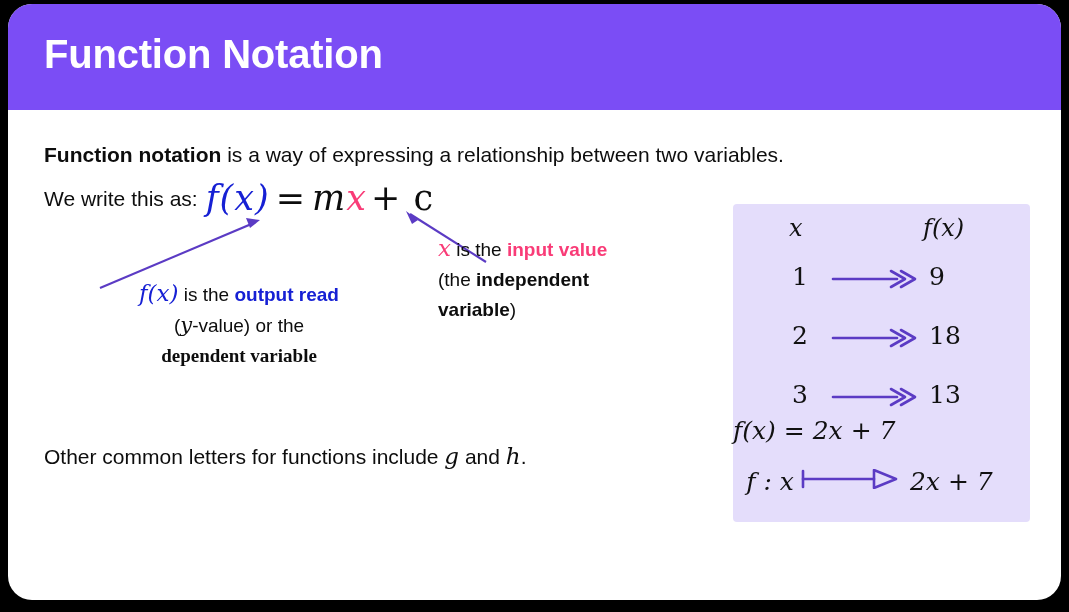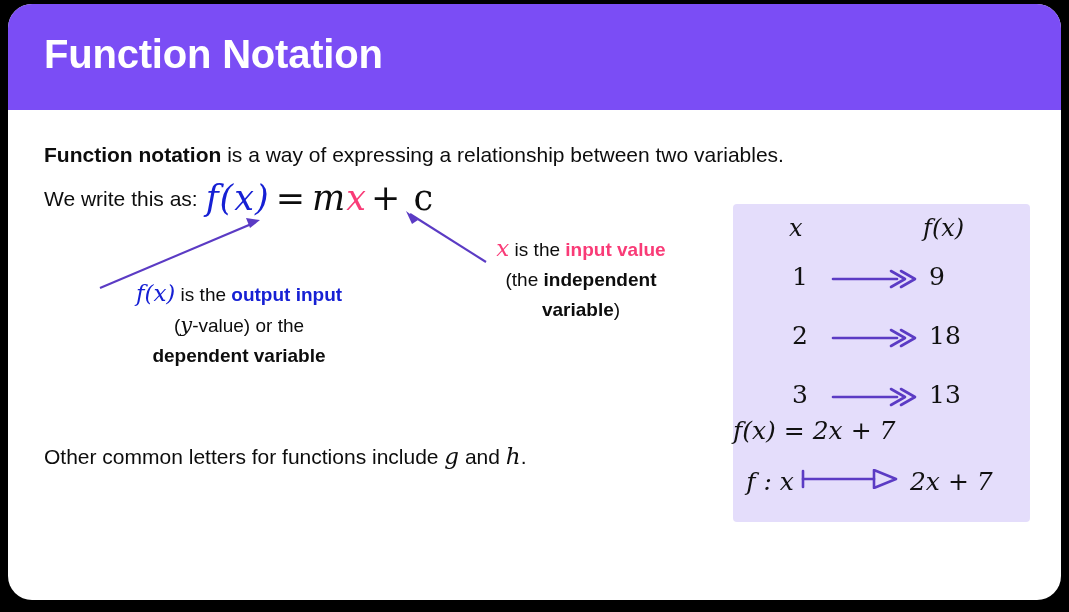--- a/index.html
+++ b/index.html
@@ -105,30 +105,30 @@
     position: absolute;
     left: 56px;
     top: 168px;
     width: 350px;
     text-align: center;
     font-size: 19px;
     line-height: 30px;
     color: #0d0d0d;
   }
   .annot-left .l1 { white-space: nowrap; }
-  .annot-left b { font-weight: bold; }
+  .annot-left b { font-weight: bold; font-family: Liberation Serif, serif; }
   .blue-bold { color: #1620d4; font-weight: bold; }
 
   
   .annot-right {
     position: absolute;
     left: 430px;
     top: 123px;
     width: 286px;
-    text-align: center;
+    text-align: left;
     font-size: 19px;
     line-height: 30px;
     color: #0d0d0d;
   }
   .pink-bold { color: #f93b77; font-weight: bold; }
   .annot-right b { font-weight: bold; }
 
   
   .read-line {
     position: absolute;
@@ -268,21 +268,21 @@
         <polygon points="252,110 238,108 242,118" fill="#5b3bc4"></polygon>
       </g>
 
       <g>
         <line x1="478" y1="152" x2="402" y2="104" stroke="#5b3bc4" stroke-width="2.1"></line>
         <polygon points="398,101 410,110 404,114" fill="#5b3bc4"></polygon>
       </g>
     </svg>
 
     <div class="annot-left">
-      <div class="l1"><span class="mathi c-blue" style="font-size:23px;">f(x)</span><span> is the </span><span class="blue-bold">output input</span></div>
+      <div class="l1"><span class="mathi c-blue" style="font-size:23px;">f(x)</span><span> is the </span><span class="blue-bold">output read</span></div>
       <div><span>(</span><span class="mathi" style="font-size:21px;">y</span><span>-value) or the</span></div>
       <div><b>dependent variable</b></div>
     </div>
 
     <div class="annot-right">
       <div><span class="mathi c-pink" style="font-size:23px;">x</span><span> is the </span><span class="pink-bold">input value</span></div>
       <div><span>(the </span><b>independent</b></div>
       <div><b>variable</b><span>)</span></div>
     </div>
 

